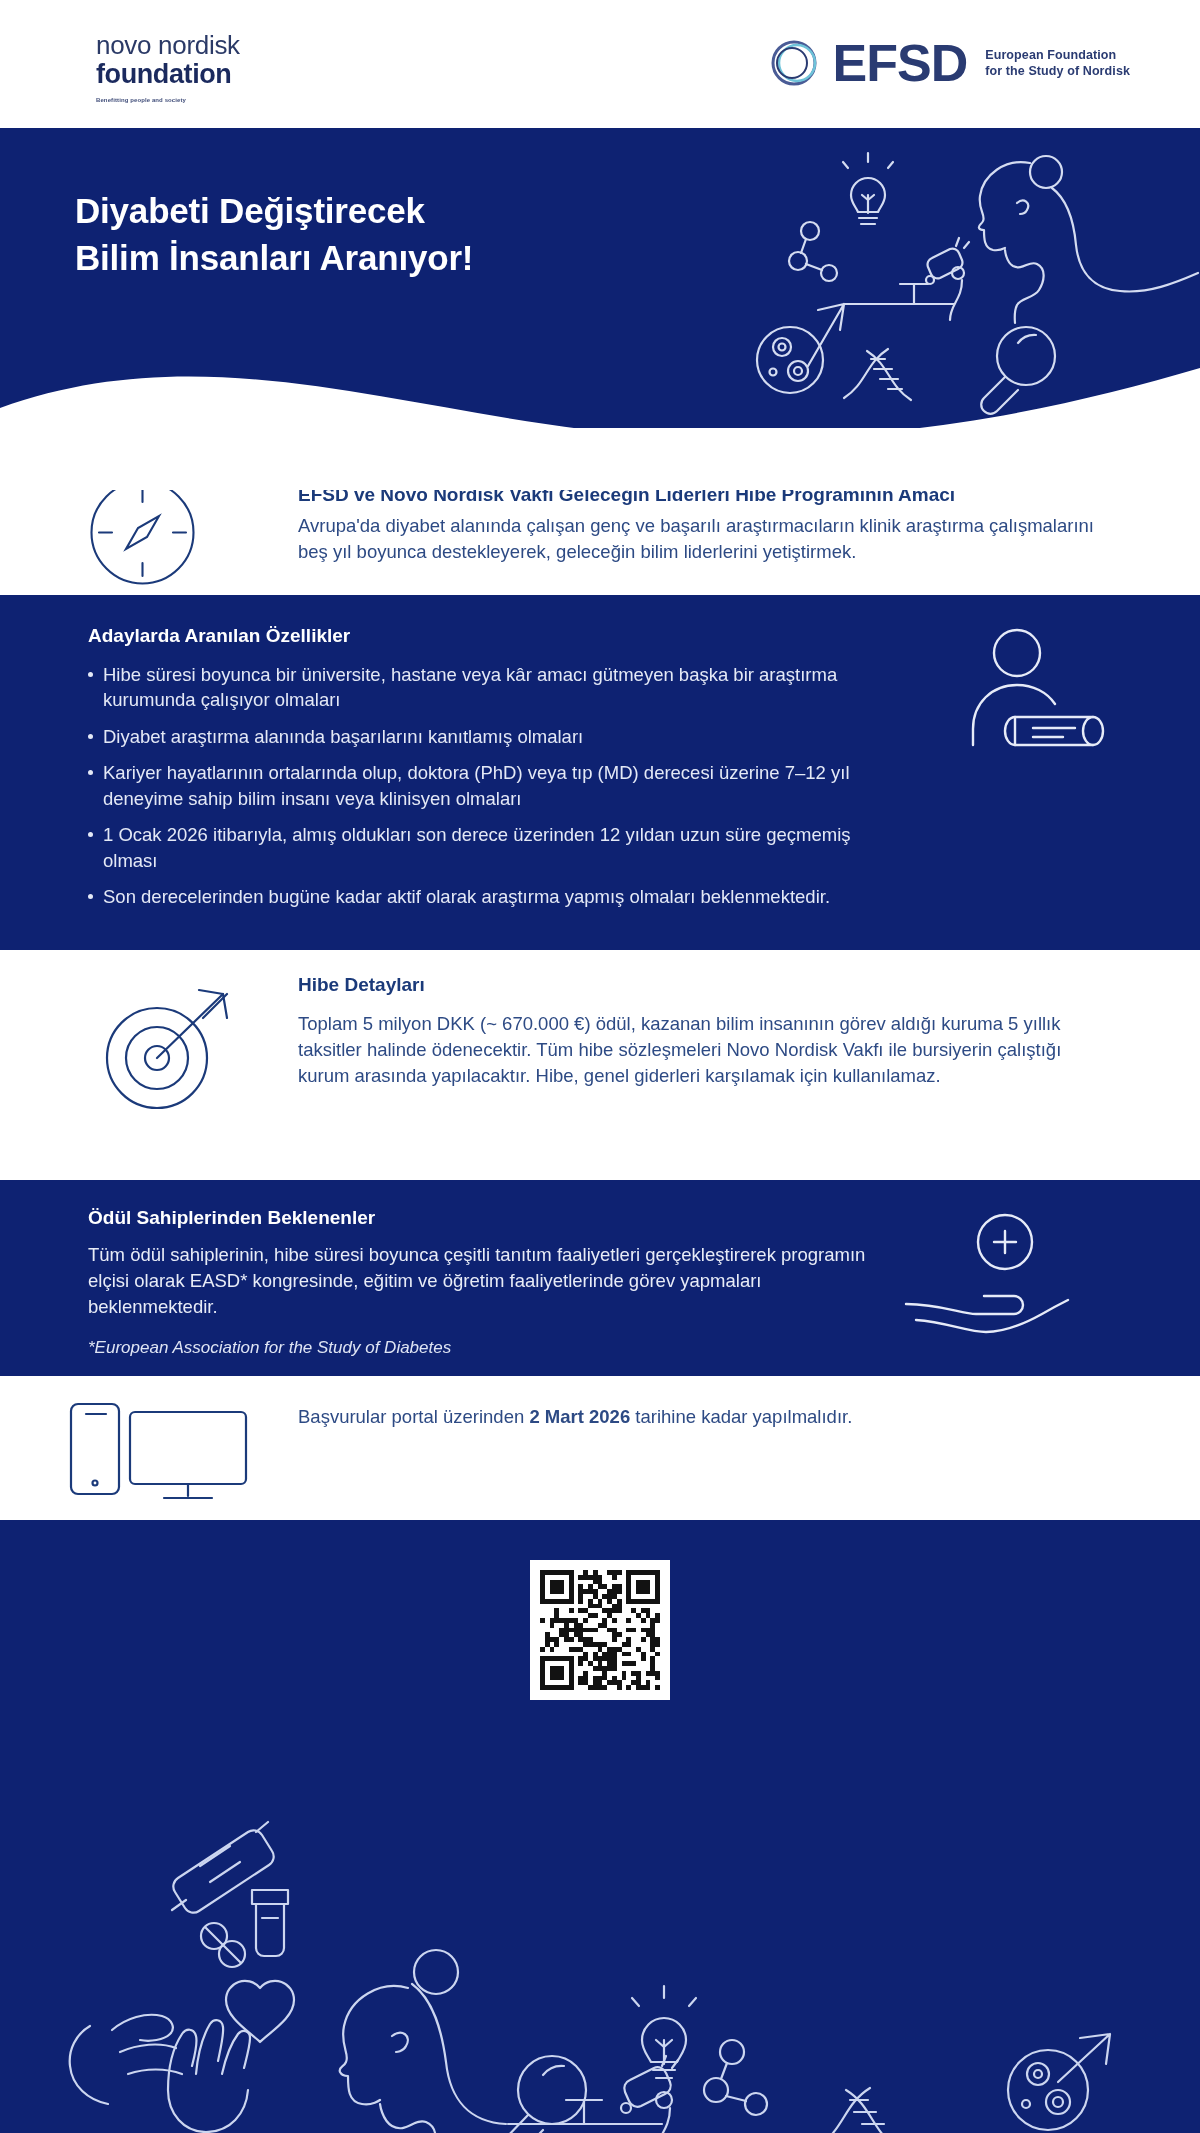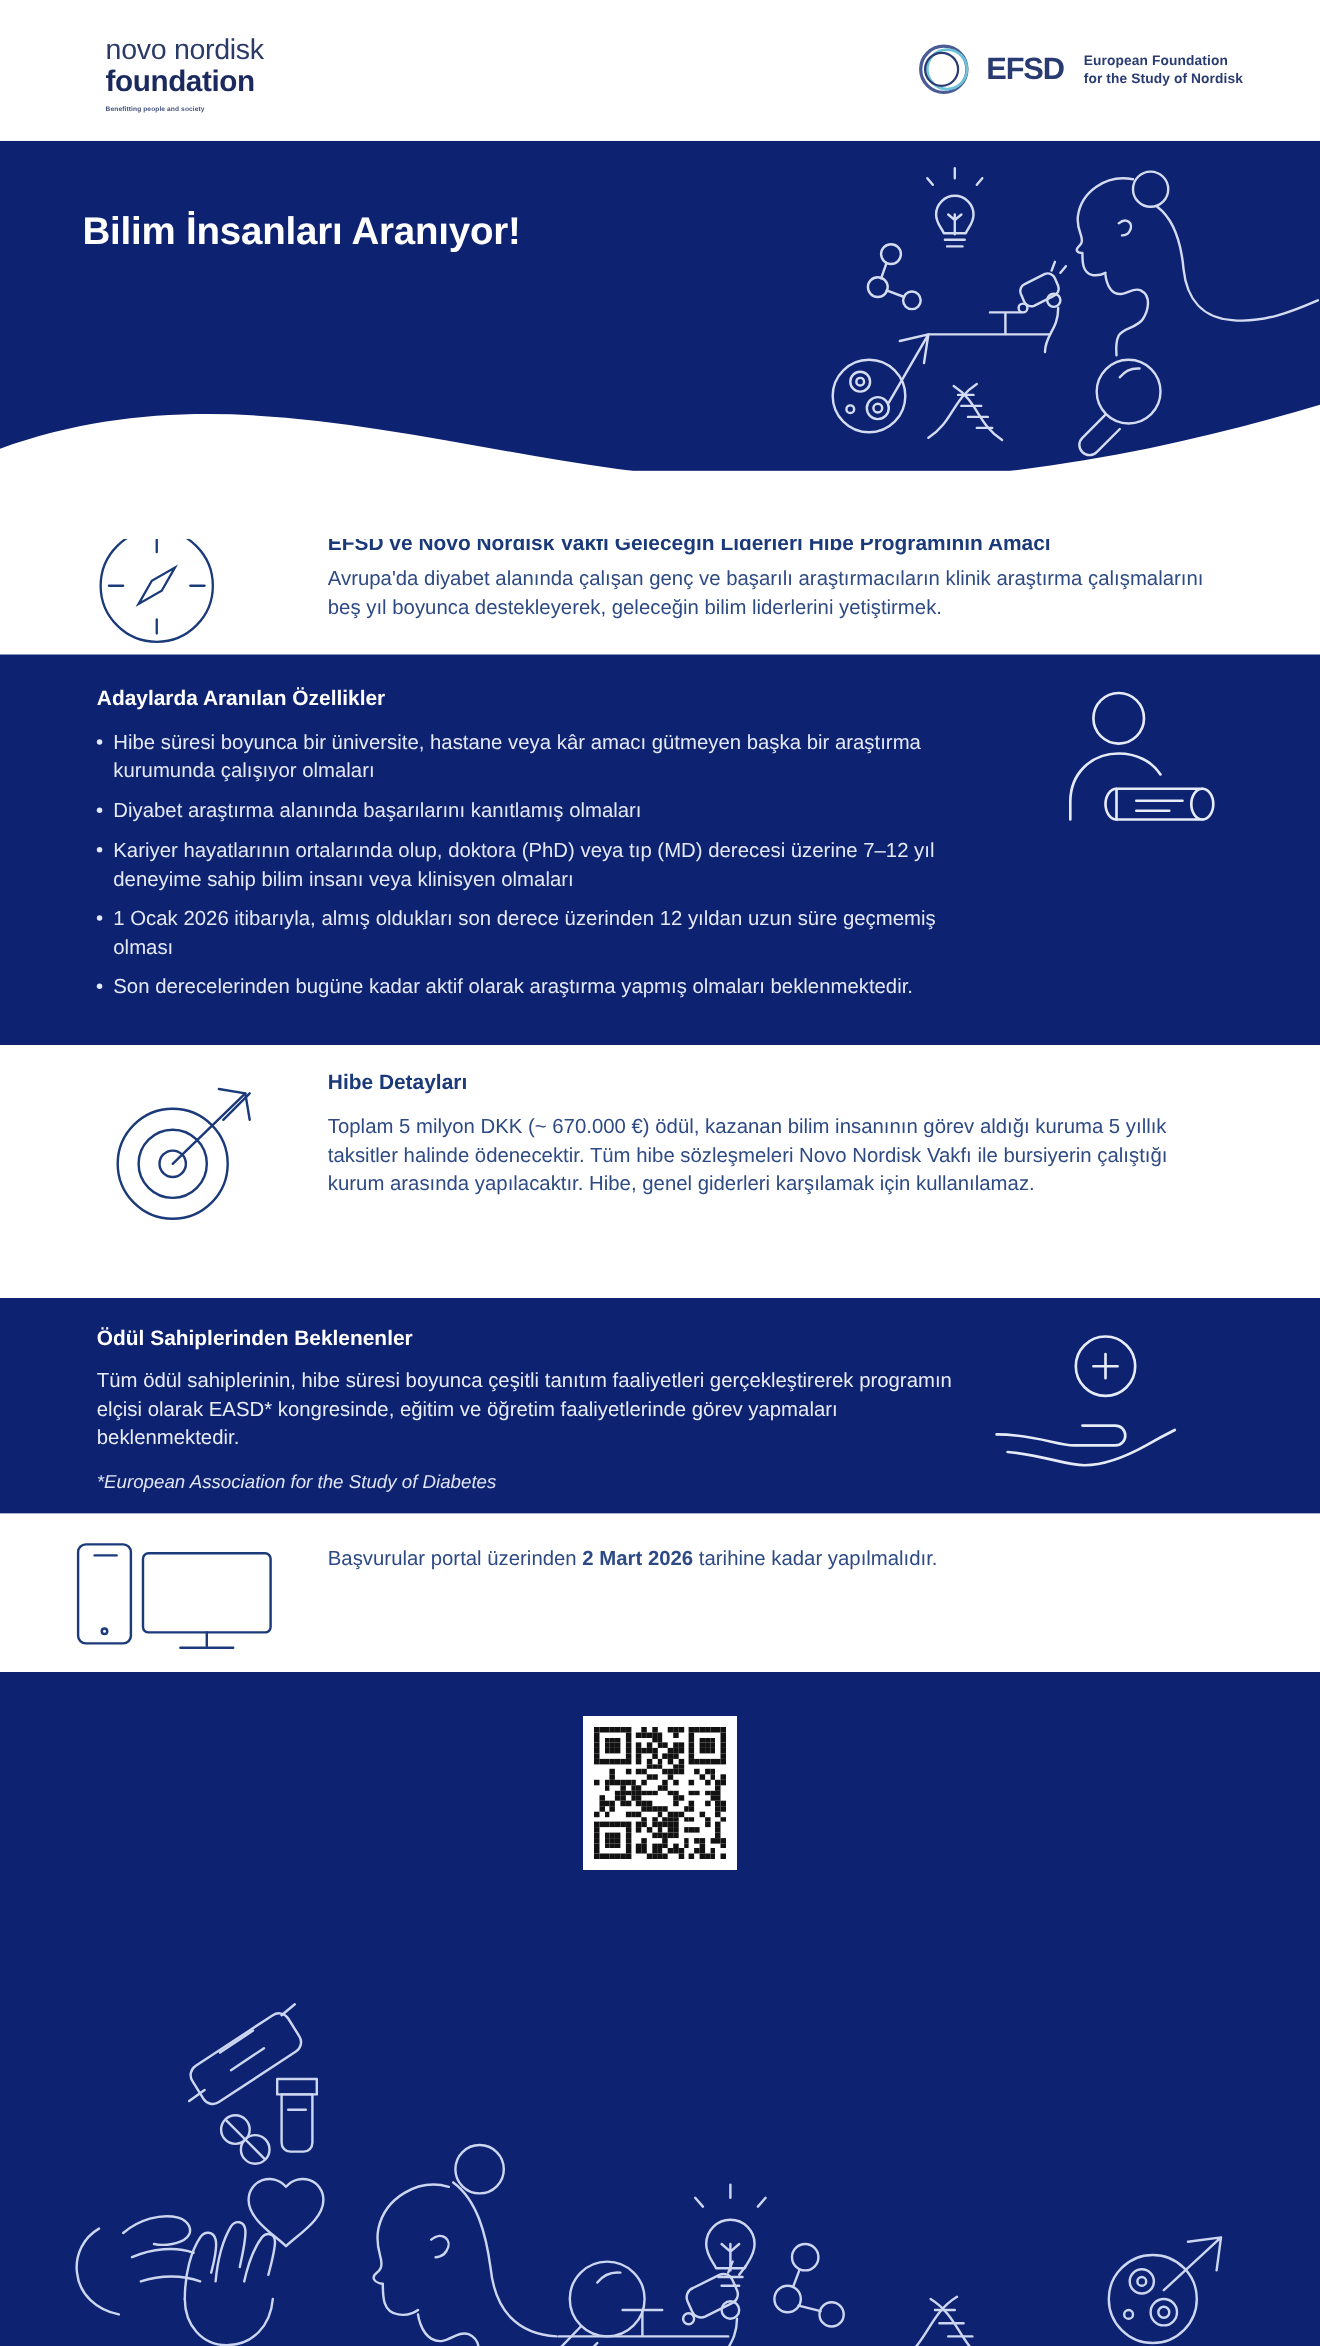--- a/index.html
+++ b/index.html
@@ -56,21 +56,21 @@
   }
   .efsd-logo {
     position: absolute;
     right: 70px; top: 36px;
     display: flex;
     align-items: center;
     gap: 12px;
   }
   .efsd-mark { flex: 0 0 auto; }
   .efsd-word {
-    font-size: 28px;
+    font-size: 52px;
     font-weight: 700;
     color: #2a3b72;
     letter-spacing: -1px;
     line-height: 1;
   }
   .efsd-sub {
     font-size: 12.5px;
     font-weight: 600;
     color: #2a3b72;
     line-height: 1.32;
@@ -225,20 +225,21 @@
       <span class="efsd-word">EFSD</span>
       <span>
         <div class="efsd-sub">European Foundation</div>
         <div class="efsd-sub">for the Study of Nordisk</div>
       </span>
     </div>
   </div>
 
   <div class="hero">
     <div class="hero-title">
+      <div>Diyabeti Değiştirecek</div>
       <div>Bilim İnsanları Aranıyor!</div>
     </div>
 
     <svg class="hero-art" viewBox="0 0 460 300" fill="none" stroke="#dfe6f8" stroke-width="2.2" stroke-linecap="round" stroke-linejoin="round">
 
       <g>
         <path d="M128 50 a17 17 0 0 1 17 17 c0 8-5 12-7 17 h-20 c-2-5-7-9-7-17 a17 17 0 0 1 17-17z"></path>
         <path d="M119 90 h18 M121 96 h14"></path>
         <path d="M128 67 v18 M128 72 l-6-5 M128 72 l6-5"></path>
         <path d="M128 25 v9 M103 34 l5 6 M153 34 l-5 6"></path>

